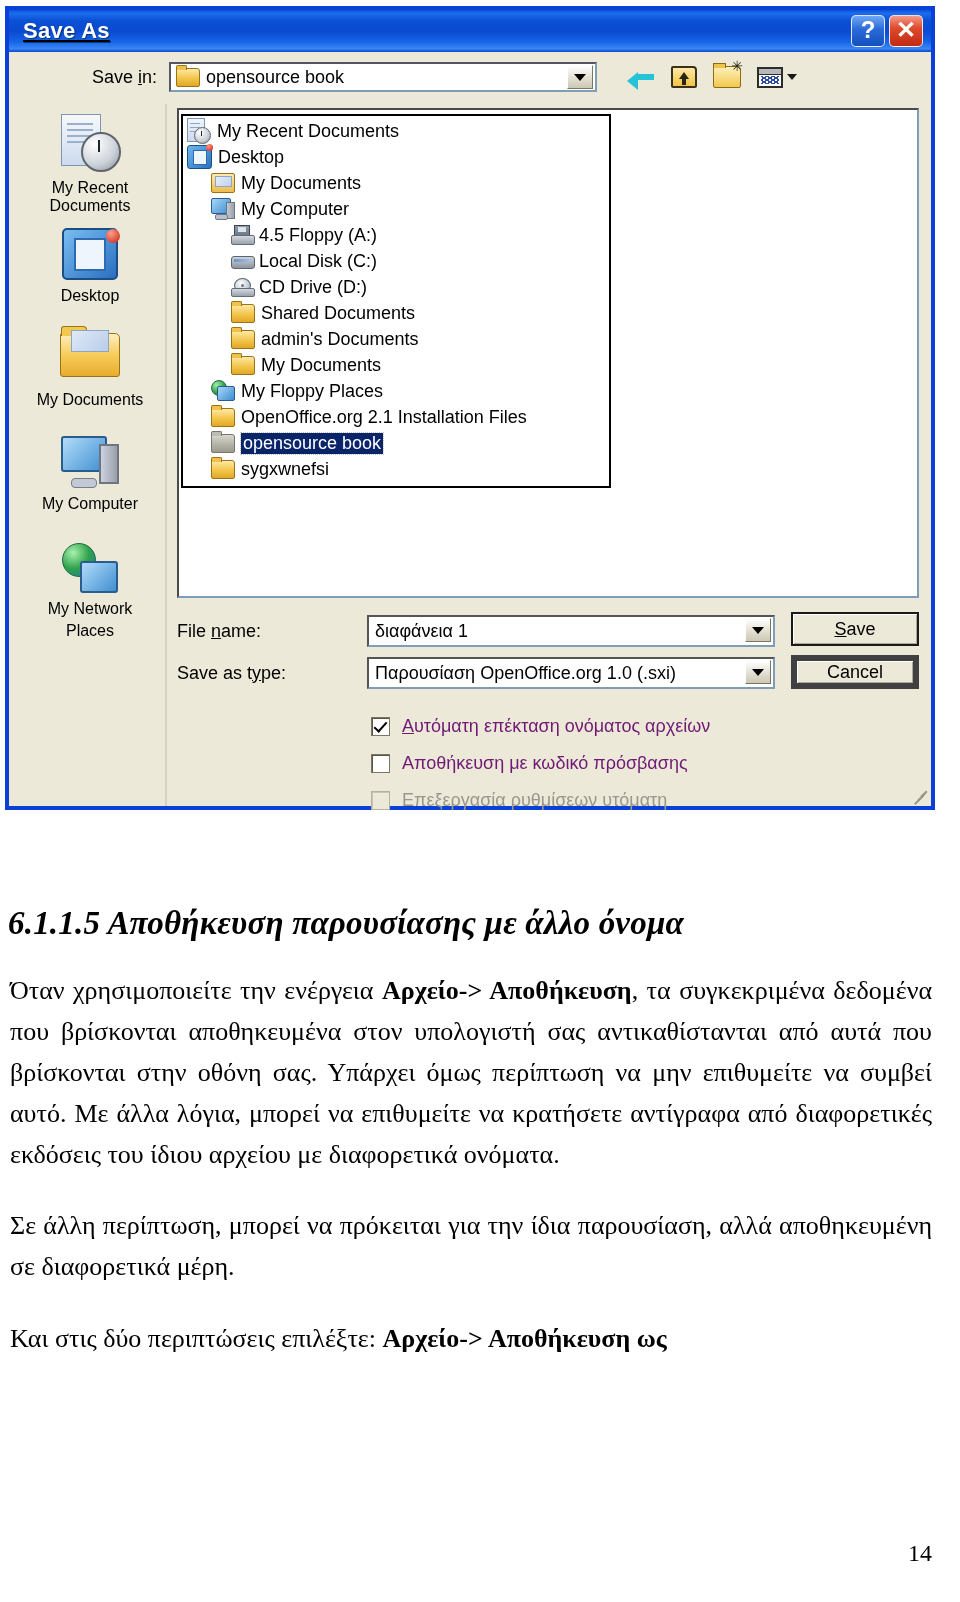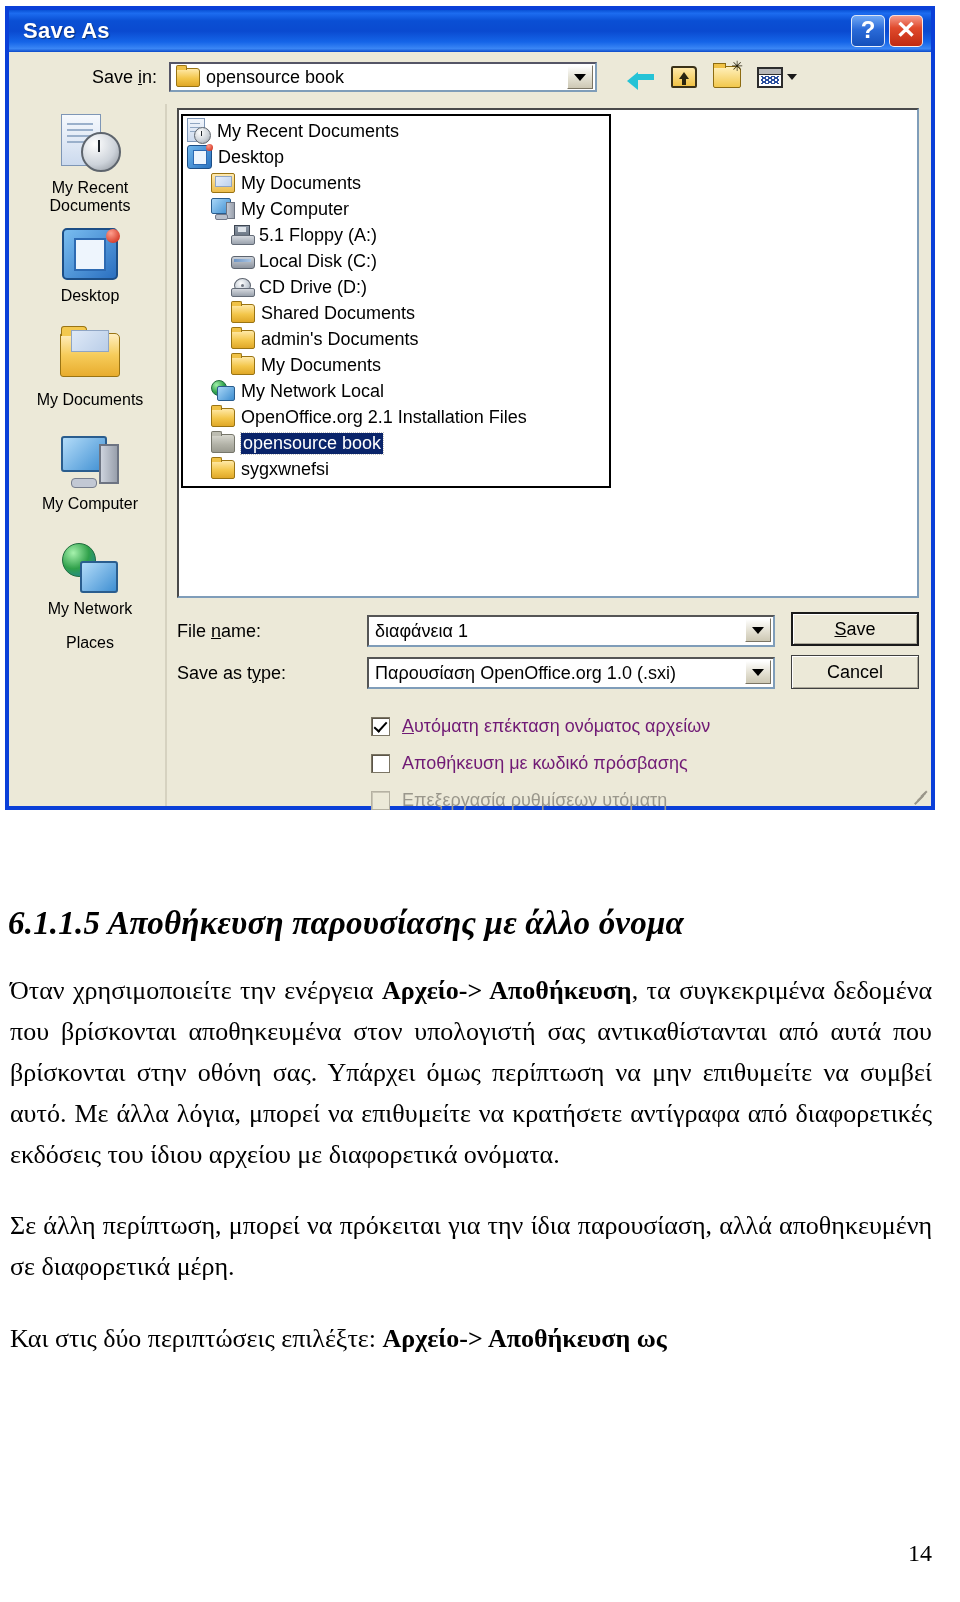--- a/index.html
+++ b/index.html
@@ -33,20 +33,21 @@
         #0a52d6 0%, #1c6cf0 8%, #0a4fd4 26%, #0a4ad0 50%,
         #1565e8 76%, #3a86f5 92%, #0c49c8 100%);
     display: flex;
     align-items: center;
     position: relative;
     box-sizing: border-box;
     border-left: 4px solid #0a3fd8;
     border-right: 4px solid #0a3fd8;
     border-top: 4px solid #0a3fd8;
     margin: -4px -4px 0 -4px;
+    text-decoration: underline;
   }
   .title-text {
     color: #ffffff;
     font-size: 22px;
     font-weight: bold;
     margin-left: 14px;
     text-shadow: 1px 1px 1px rgba(0,0,0,0.45);
     letter-spacing: 0.3px;
     font-family: "Liberation Sans", sans-serif;
   }
@@ -252,21 +253,21 @@
   .field-combo .fc-text {
     font-size: 18px;
     padding-left: 6px;
     color: #000;
   }
   .dlgbtn {
     position: absolute;
     width: 128px;
     height: 34px;
     background: #ece9d8;
-    border: 1px solid #404040;
+    border: 6px solid #404040;
     box-shadow: inset 1px 1px 0 #ffffff, inset -1px -1px 0 #aca899;
     font-size: 18px;
     color: #000;
     display: flex;
     align-items: center;
     justify-content: center;
     font-family: "Liberation Sans", sans-serif;
     box-sizing: border-box;
   }
   .dlgbtn.default {
@@ -767,21 +768,21 @@
       <span class="ic computer-big">
         <i class="mon"></i><i class="twr"></i><i class="base"></i>
       </span>
       <span class="pl-label">My Computer</span>
     </div>
     <div class="place" style="margin-top:16px">
       <span class="ic network-big">
         <i class="globe"></i><i class="mon2"></i>
       </span>
       <span class="pl-label">My Network</span>
-      <span class="pl-label" style="margin-top:16px">Places</span>
+      <span class="pl-label" style="margin-top:4px">Places</span>
     </div>
   </div>
 
   <div class="filelist"></div>
 
   <div class="dropdown">
     <div class="dd-item ind0">
       <span class="ic doc-clock-ic">
         <i class="pg">
             <i style="top:4px"></i>
@@ -808,21 +809,21 @@
           <i class="twr"></i>
           <i class="base"></i>
       </span>
       <span class="dd-label">My Computer</span>
     </div>
     <div class="dd-item ind2">
       <span class="ic floppy-ic">
         <i class="dk"></i>
           <i class="drv"></i>
       </span>
-      <span class="dd-label">5.1 Floppy (A:)</span>
+      <span class="dd-label">4.5 Floppy (A:)</span>
     </div>
     <div class="dd-item ind2">
       <span class="ic hdd-ic">
           <i class="bx"></i>
         </span>
       <span class="dd-label">Local Disk (C:)</span>
     </div>
     <div class="dd-item ind2">
       <span class="ic cd-ic">
         <i class="disc"></i>
@@ -840,21 +841,21 @@
     </div>
     <div class="dd-item ind2">
       <span class="ic folder-ic"></span>
       <span class="dd-label">My Documents</span>
     </div>
     <div class="dd-item ind1">
       <span class="ic network-ic">
         <i class="globe"></i>
           <i class="mon2"></i>
       </span>
-      <span class="dd-label">My Network Local</span>
+      <span class="dd-label">My Floppy Places</span>
     </div>
     <div class="dd-item ind1">
       <span class="ic folder-ic"></span>
       <span class="dd-label">OpenOffice.org 2.1 Installation Files</span>
     </div>
     <div class="dd-item ind1 sel">
       <span class="ic folder-ic gray"></span>
       <span class="dd-label">opensource book</span>
     </div>
     <div class="dd-item ind1">

